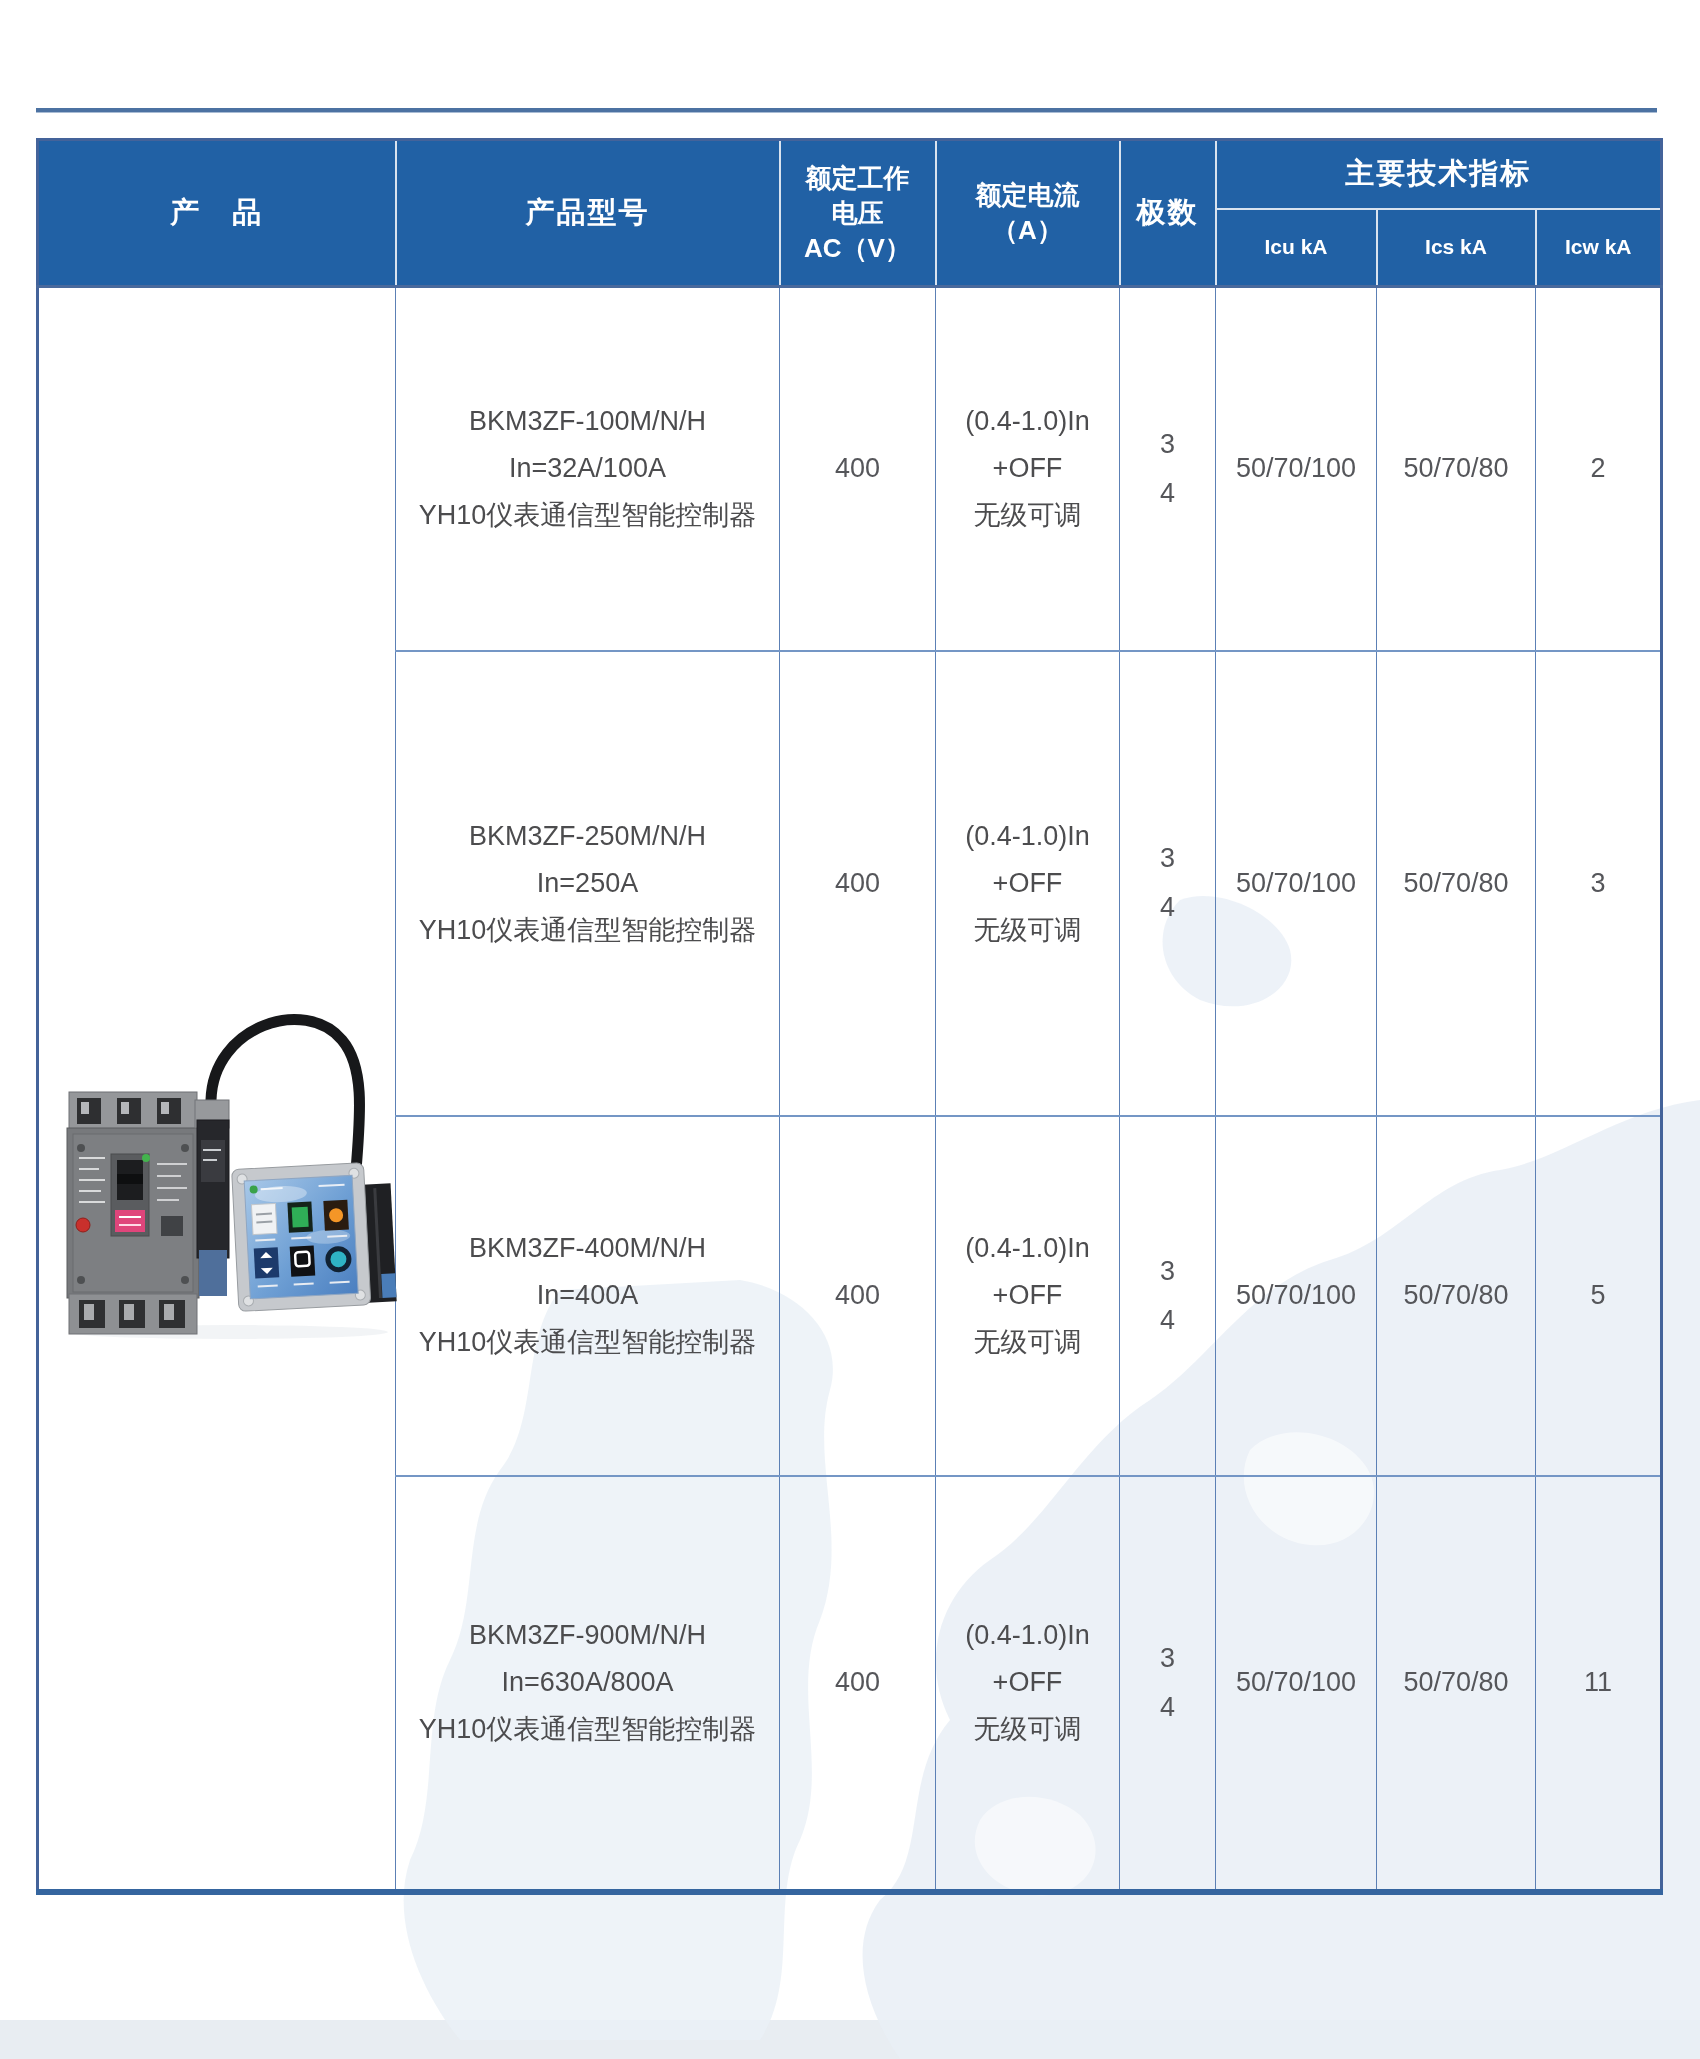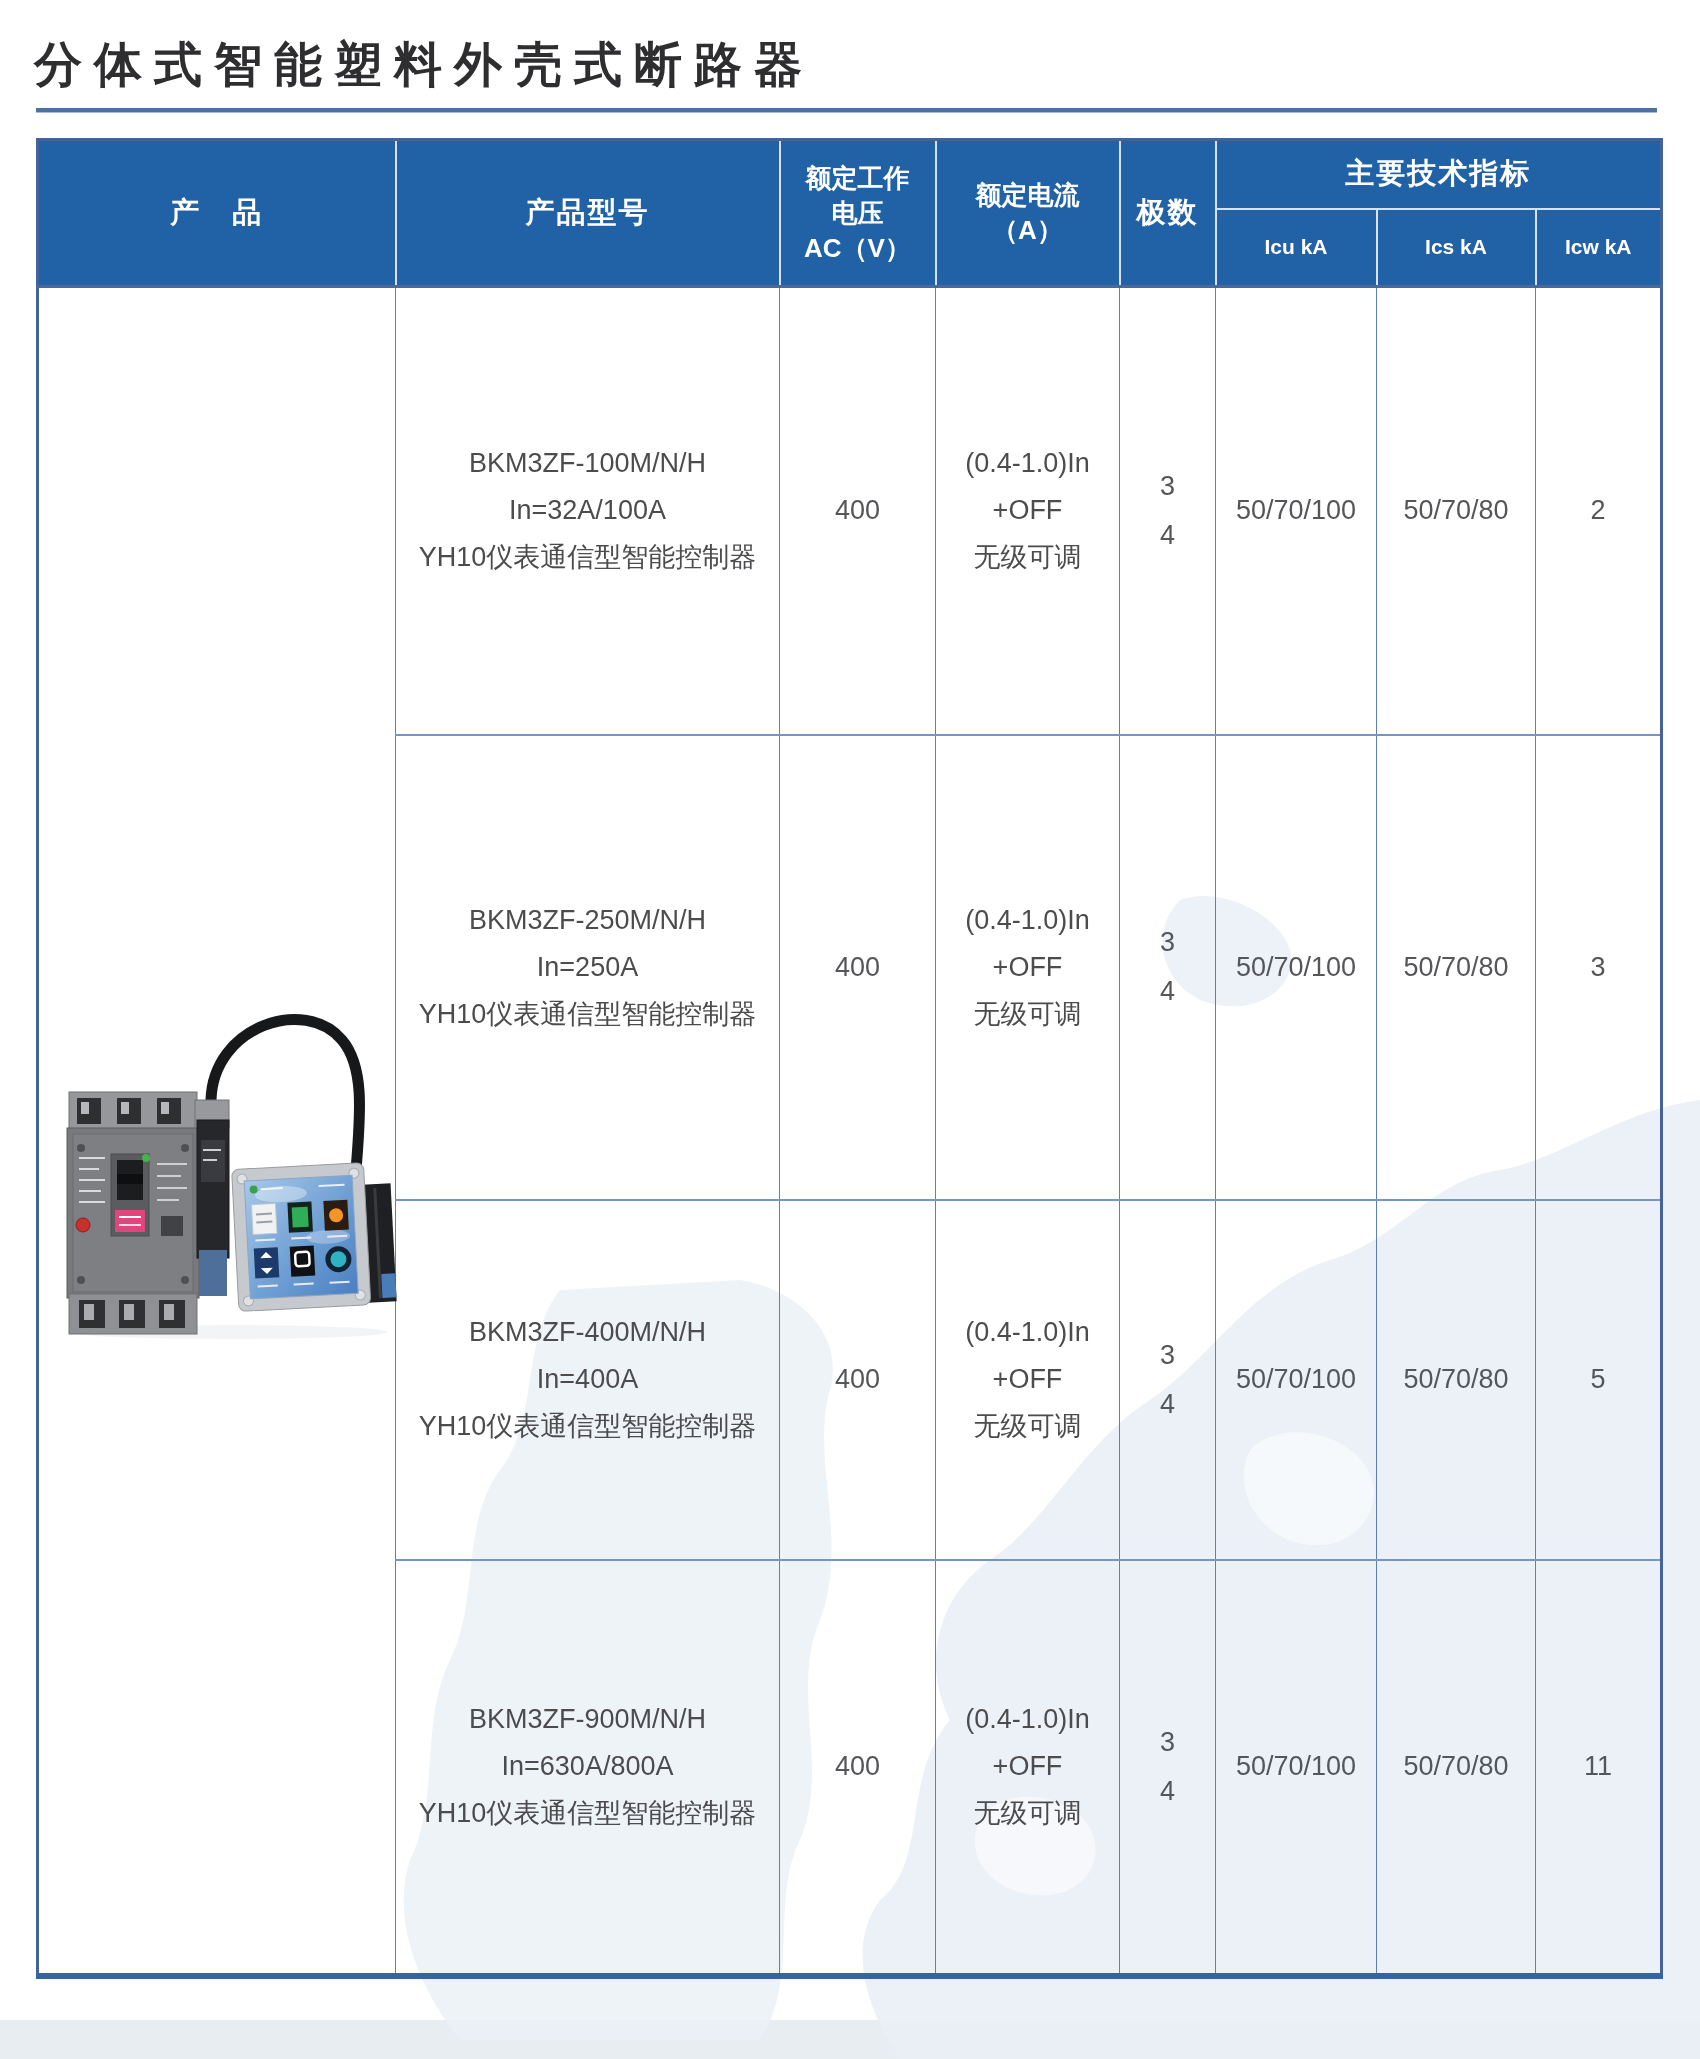--- a/index.html
+++ b/index.html
@@ -72,21 +72,20 @@
          C 800 1980, 770 1900, 800 1840 C 830 1770, 790 1690, 820 1620
          C 850 1540, 810 1460, 830 1390 C 845 1335, 800 1290, 740 1280 Z"></path>
     <path fill="#e6edf5" opacity="0.7" d="M1180 900 C 1150 930, 1160 980, 1200 1000 C 1250 1020, 1300 990, 1290 950
          C 1280 915, 1220 885, 1180 900 Z"></path>
     <path fill="#ffffff" opacity="0.55" d="M1250 1450 C 1230 1490, 1260 1540, 1310 1545 C 1360 1550, 1390 1500, 1365 1465
          C 1340 1430, 1280 1420, 1250 1450 Z"></path>
     <path fill="#ffffff" opacity="0.5" d="M980 1820 C 960 1860, 1000 1900, 1050 1895 C 1095 1890, 1110 1845, 1080 1815
          C 1050 1790, 1000 1790, 980 1820 Z"></path>
   </svg>
 
-  <h1 class="page-title">分体式智能塑料外壳式断路器</h1>
   <div class="title-rule"></div>
 
   <table class="spec">
     <colgroup>
       <col style="width:358px">
         <col style="width:384px">
         <col style="width:156px">
       <col style="width:184px">
         <col style="width:96px">
         <col style="width:161px">
@@ -124,21 +123,21 @@
         <th class="th-sub">
           <span>Ics kA</span>
         </th>
         <th class="th-sub">
           <span>Icw kA</span>
         </th>
       </tr>
     </thead>
     <tbody>
 
-      <tr style="height:448px">
+      <tr style="height:364px">
         <td rowspan="4" class="product-cell">
 
           <svg class="product-photo" viewBox="0 0 346 352" aria-hidden="true">
             <ellipse cx="175" cy="344" rx="160" ry="7" fill="#24436e" opacity="0.06"></ellipse>
 
             <path d="M158 112 C 160 38, 252 8, 289 52 C 311 78, 308 122, 303 182" fill="none" stroke="#17181a" stroke-width="11" stroke-linecap="round"></path>
 
             <g>
               <rect x="16" y="104" width="128" height="42" fill="#95979a" stroke="#6f7174"></rect>
               <rect x="24" y="110" width="24" height="26" fill="#2e2f31"></rect>

